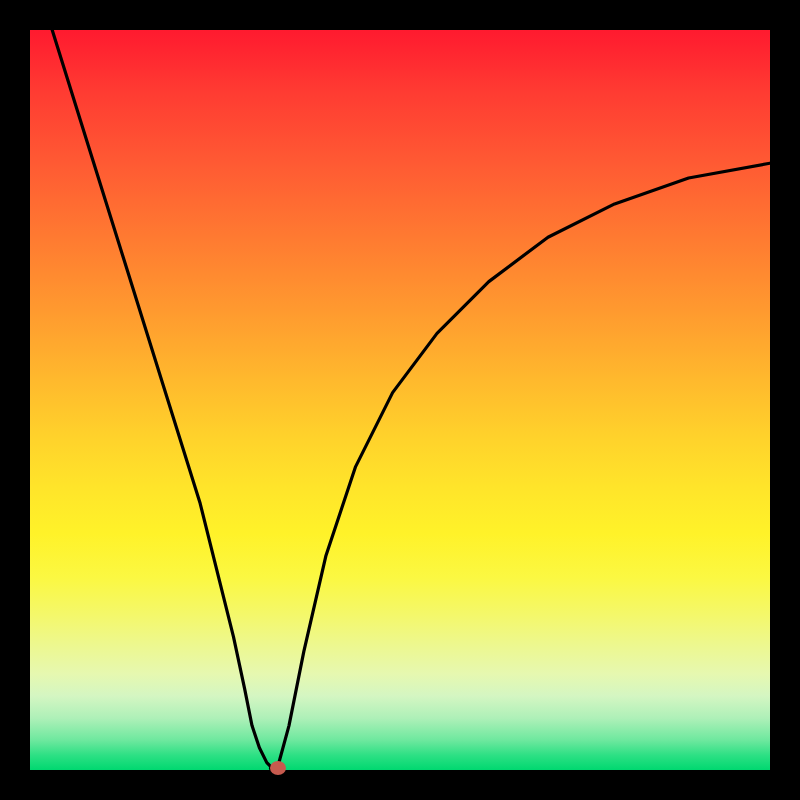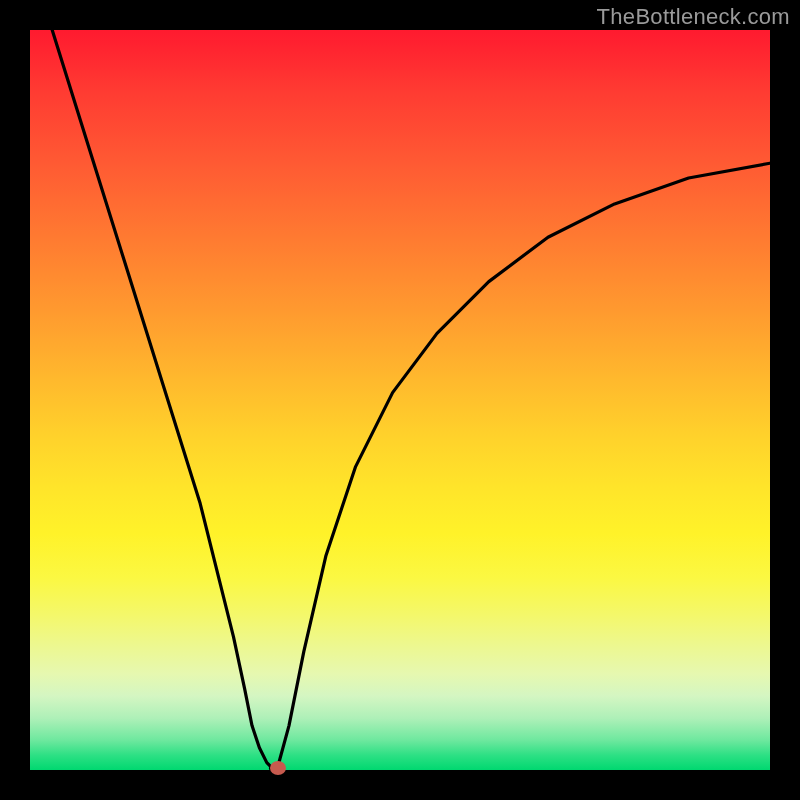--- a/index.html
+++ b/index.html
@@ -68,20 +68,19 @@
     height: 14px;
     border-radius: 50%;
     background: #c65a4e;
     transform: translate(-50%, -50%);
   }
 </style>
 </head>
 <body>
 
 <div class="outer">
-  <div class="watermark">TheBottleneck.com</div>
   <div class="plot">
     <svg class="curve" viewBox="0 0 740 740">
       <path id="curve-path" fill="none" stroke="#000" stroke-width="3.2" stroke-linejoin="round" stroke-linecap="round" d="M 22.20 0.00 L 59.20 118.40 L 96.20 236.80 L 133.20 355.20 L 170.20 473.60 L 203.50 606.80 L 214.60 658.60 L 222.00 695.60 L 229.40 717.80 L 236.80 732.60 L 240.50 736.30 L 240.50 738.52 L 247.90 738.52 L 247.90 736.30 L 259.00 695.60 L 273.80 621.60 L 296.00 525.40 L 325.60 436.60 L 362.60 362.60 L 407.00 303.40 L 458.80 251.60 L 518.00 207.20 L 584.60 173.90 L 658.60 148.00 L 740.00 133.20"></path>
     </svg>
     <div id="marker" class="marker-dot" style="left: 247.9px; top: 737.78px;"></div>
   </div>
 </div>
 
 </body></html>

